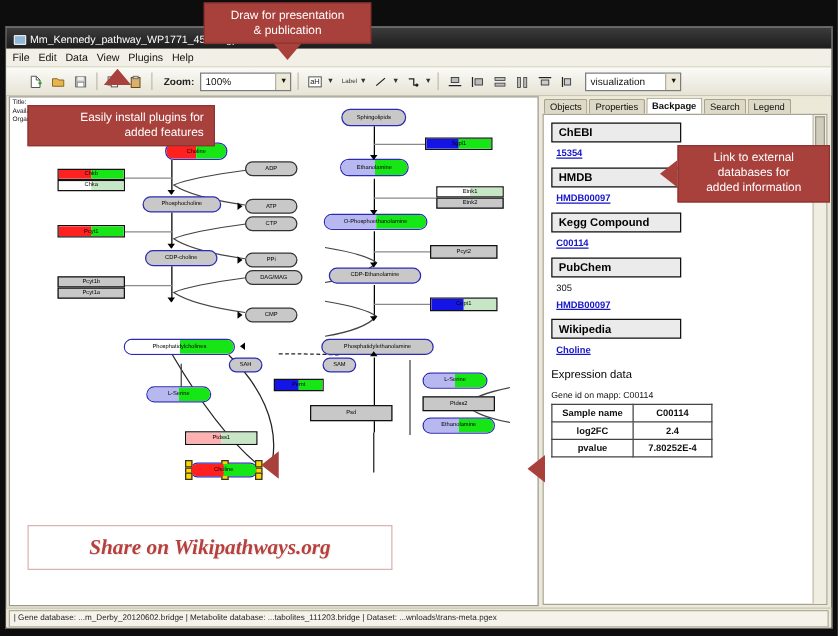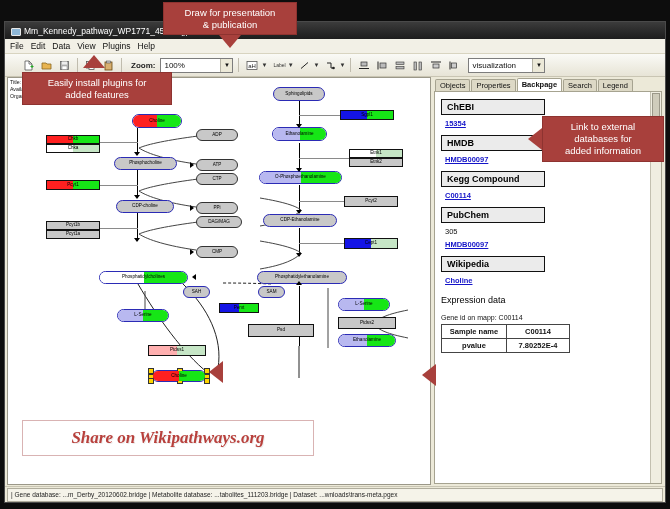--- a/index.html
+++ b/index.html
@@ -509,20 +509,24 @@
             <div class="bp-sec">Expression data</div>
             <div class="bp-gid">Gene id on mapp: C00114</div>
 
             <table class="exp">
               <tbody>
                   <tr>
                 <td class="k">Sample name</td>
                 <td class="v">C00114</td>
               </tr>
               <tr>
+                <td class="k">log2FC</td>
+                <td class="v">2.4</td>
+              </tr>
+              <tr>
                 <td class="k">pvalue</td>
                 <td class="v">7.80252E-4</td>
               </tr>
             </tbody>
               </table>
           </div>
 
           <div class="vsb">
             <div class="thumb"></div>
           </div>
@@ -535,21 +539,21 @@
     </div>
 
   </div>
 
   <div class="callout" style="left:163px;top:2px;width:134px;height:33px;">
     <div>Draw for presentation</div>
     <div>&amp; publication</div>
   </div>
   <div class="cal-arrow-down" style="left:219px;top:35px;"></div>
 
-  <div class="callout" style="left:22px;top:72px;width:150px;height:33px;">
+  <div class="callout" style="left:22px;top:84px;width:150px;height:33px;text-align:right;">
     <div>Easily install plugins for</div>
     <div>added features</div>
   </div>
   <div class="cal-arrow-down" style="left:83px;top:55px;transform:rotate(180deg);"></div>
 
   <div class="callout" style="left:542px;top:116px;width:122px;height:46px;">
     <div>Link  to external</div>
     <div>databases  for</div>
     <div>added information</div>
   </div>

